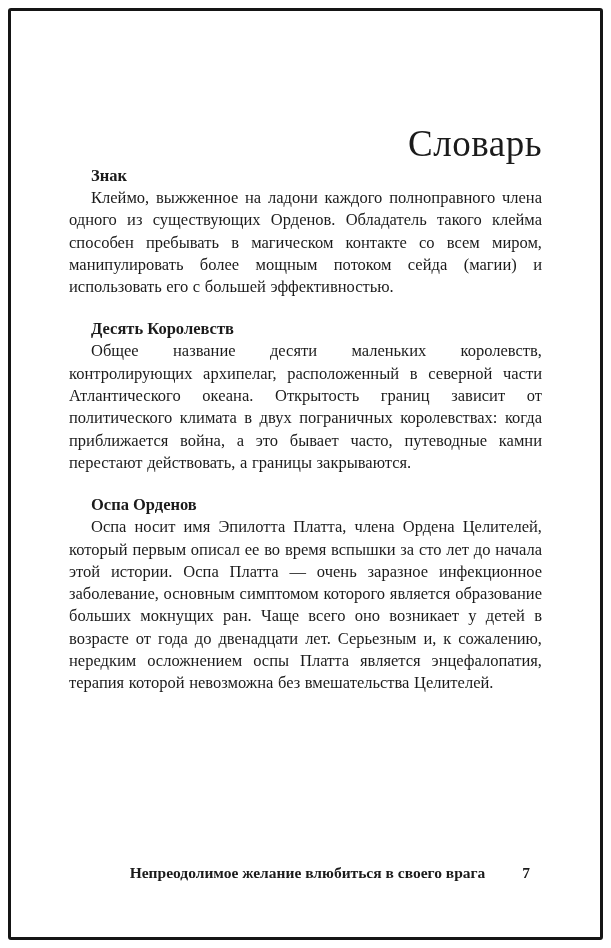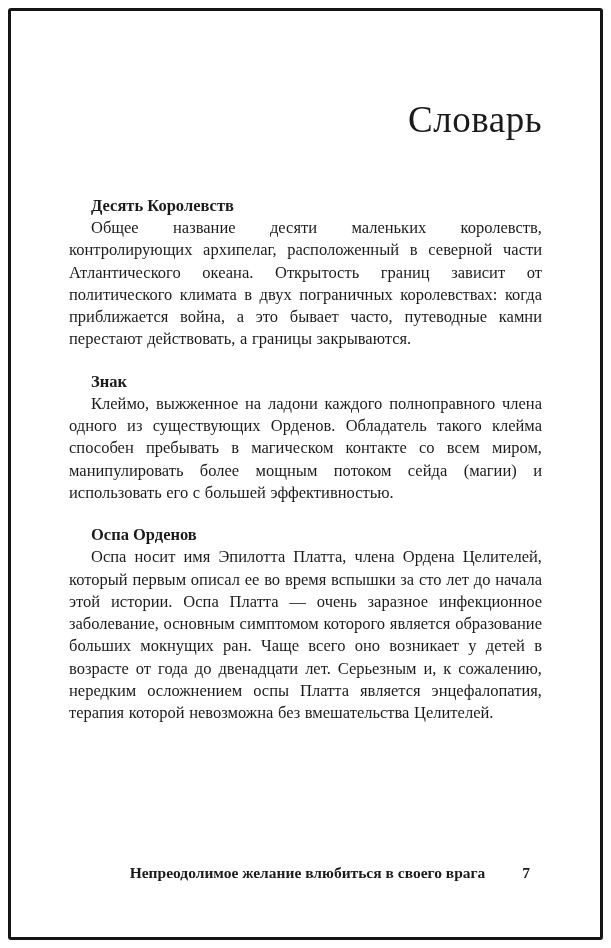--- a/index.html
+++ b/index.html
@@ -25,21 +25,21 @@
   }
   .content {
     position: relative;
     height: 100%;
     padding: 0 58px;
     box-sizing: border-box;
     color: #1b1b1b;
   }
   .title {
     margin: 0;
-    padding-top: 88px;
+    padding-top: 112px;
     font-size: 37px;
     font-weight: 400;
     line-height: 42px;
     text-align: right;
     letter-spacing: 0.5px;
     color: #1b1b1b;
   }
   .entry { margin: 0; }
   .entry.first { margin-top: 54px; }
   .entry + .entry { margin-top: 20px; }
@@ -80,28 +80,28 @@
 </style>
 </head>
 <body>
 
 <div class="sheet">
   <div class="frame">
     <div class="content">
 
       <h1 class="title">Словарь</h1>
 
+      <section class="entry">
+        <h2>Знак</h2>
+        <p>Клеймо, выжженное на ладони каждого полноправного члена одного из существующих Орденов. Обладатель такого клейма способен пребывать в магическом контакте со всем миром, манипулировать более мощным потоком сейда (магии) и использовать его с большей эффективностью.</p>
+      </section>
+
       <section class="entry first">
         <h2>Десять Королевств</h2>
         <p>Общее название десяти маленьких королевств, контролирующих архипелаг, расположенный в северной части Атлантического океана. Открытость границ зависит от политического климата в двух пограничных королевствах: когда приближается война, а это бывает часто, путеводные камни перестают действовать, а границы закрываются.</p>
-      </section>
-
-      <section class="entry">
-        <h2>Знак</h2>
-        <p>Клеймо, выжженное на ладони каждого полноправного члена одного из существующих Орденов. Обладатель такого клейма способен пребывать в магическом контакте со всем миром, манипулировать более мощным потоком сейда (магии) и использовать его с большей эффективностью.</p>
       </section>
 
       <section class="entry">
         <h2>Оспа Орденов</h2>
         <p>Оспа носит имя Эпилотта Платта, члена Ордена Целителей, который первым описал ее во время вспышки за сто лет до начала этой истории. Оспа Платта — очень заразное инфекционное заболевание, основным симптомом которого является образование больших мокнущих ран. Чаще всего оно возникает у детей в возрасте от года до двенадцати лет. Серьезным и, к сожалению, нередким осложнением оспы Платта является энцефалопатия, терапия которой невозможна без вмешательства Целителей.</p>
       </section>
 
       <div class="footer">
         <span class="book-title">Непреодолимое желание влюбиться в своего врага</span>
         <span class="page-number">7</span>

